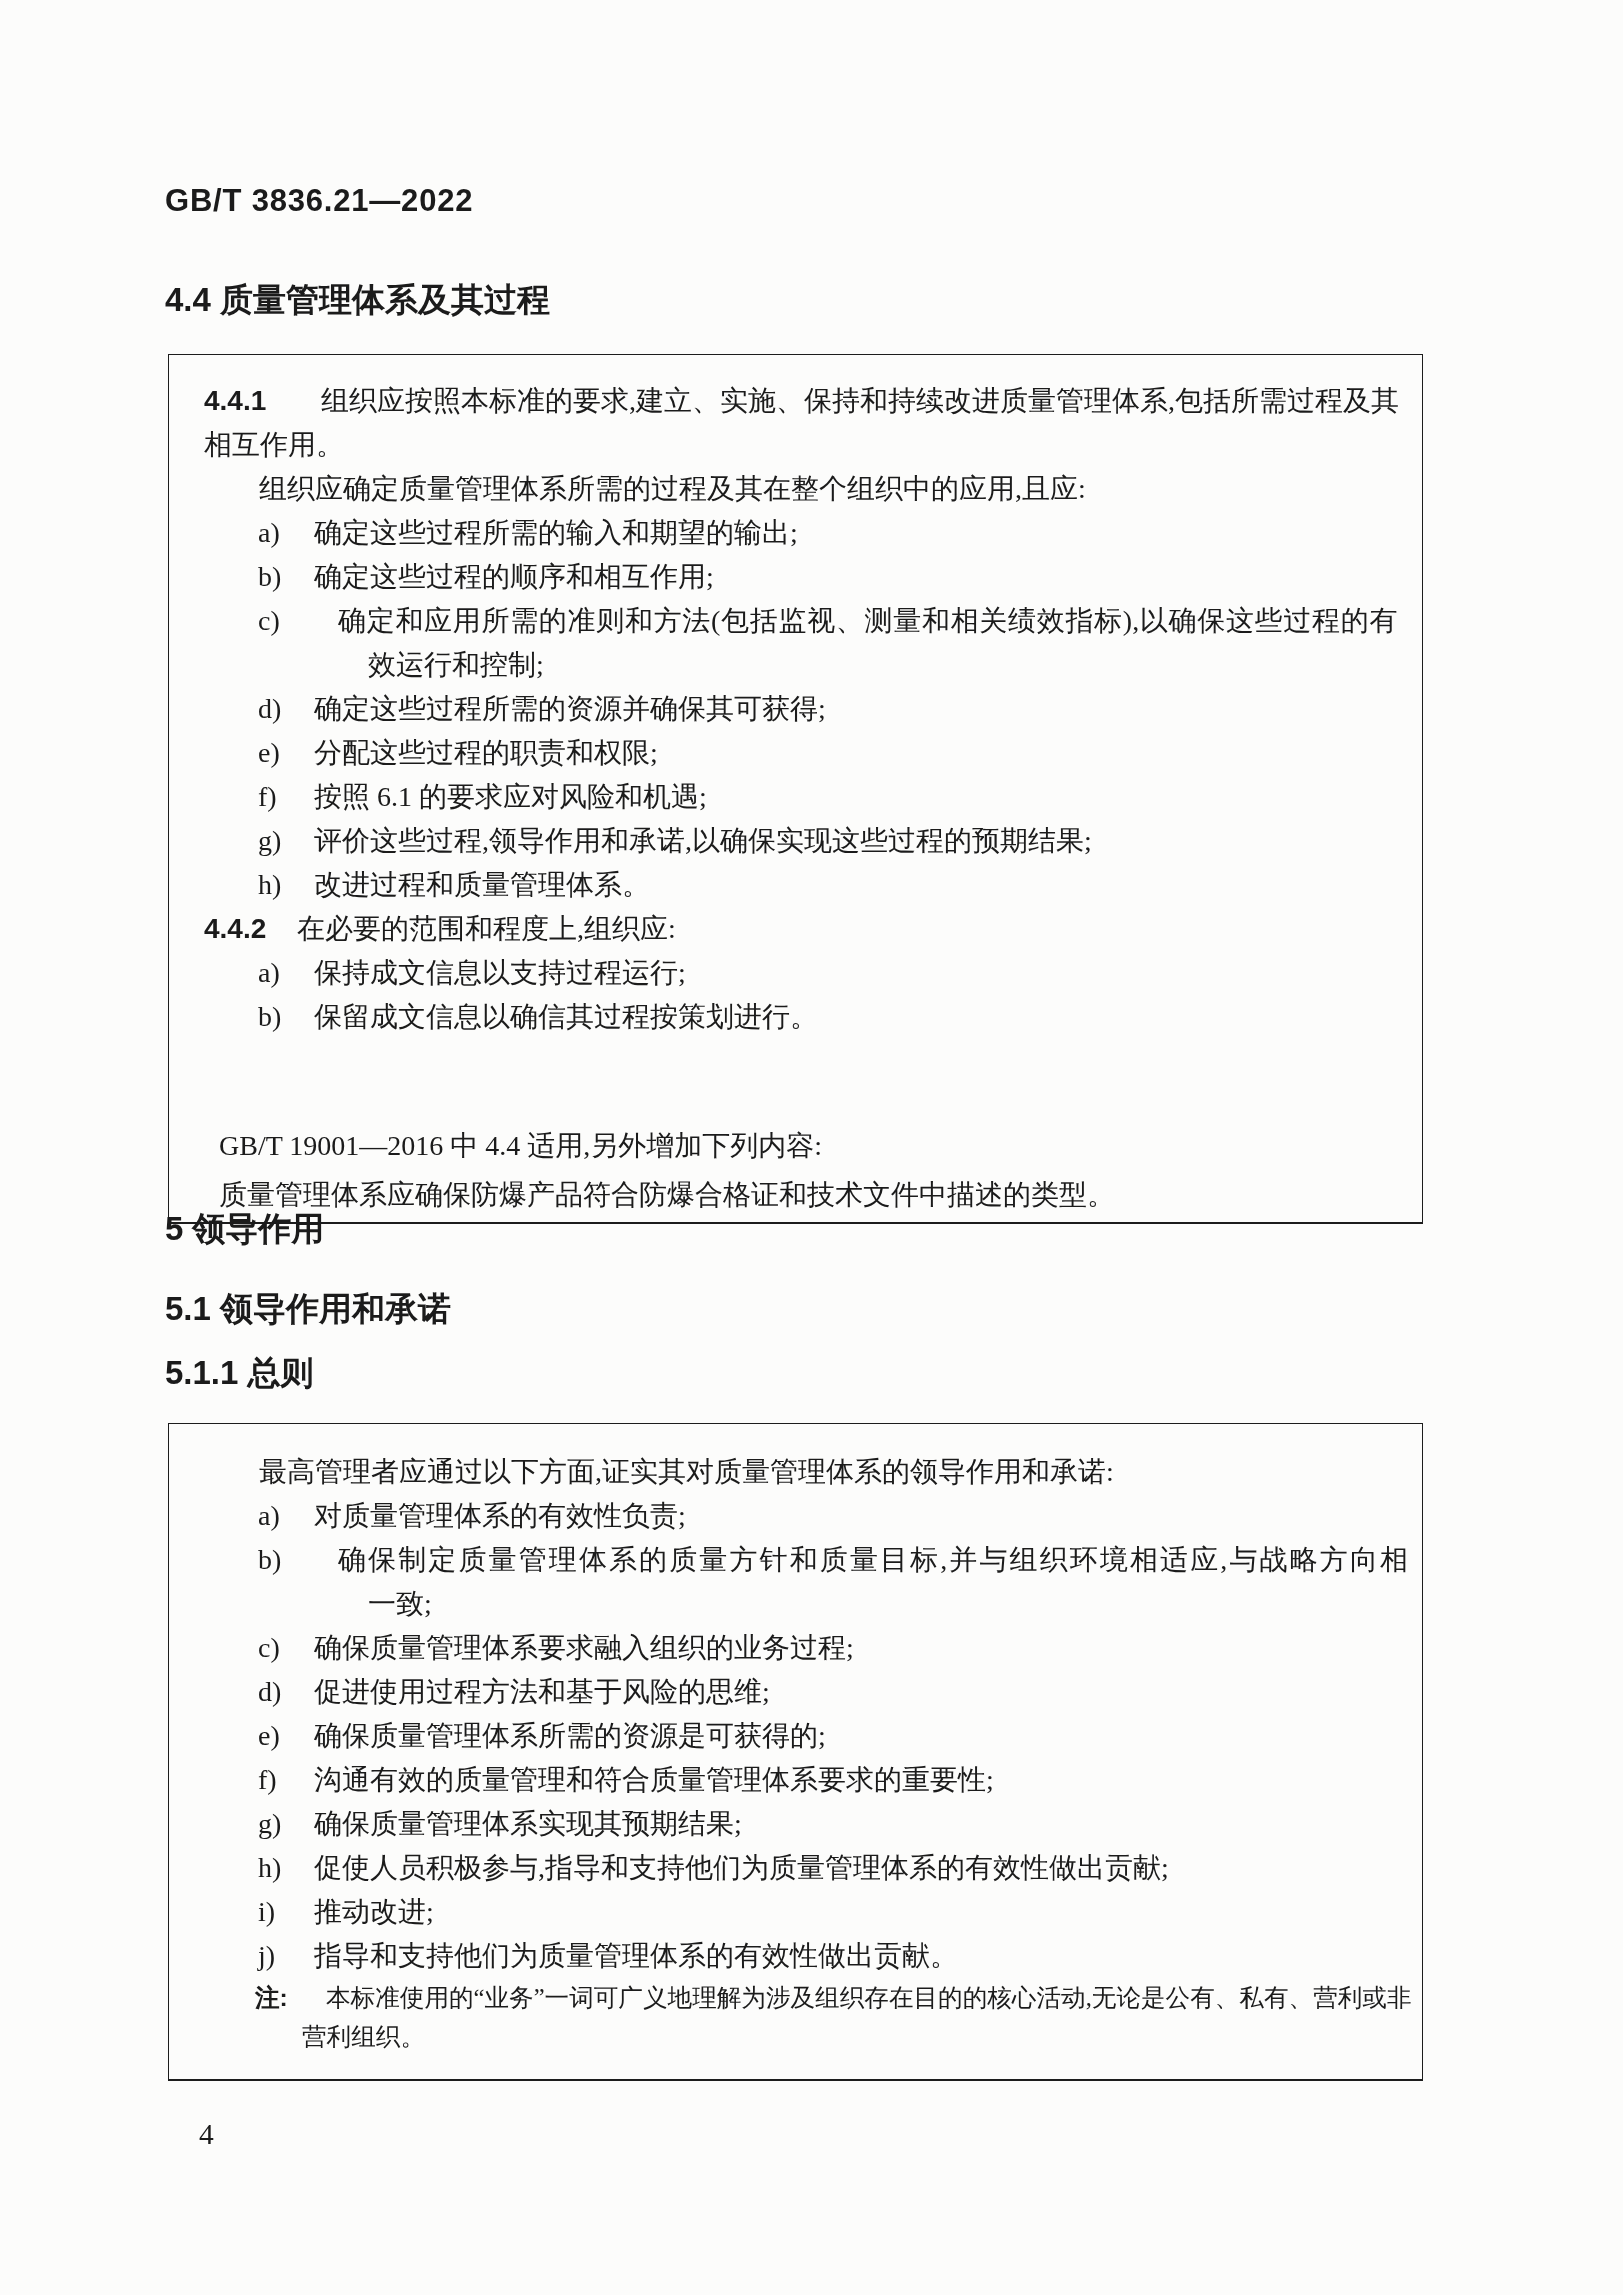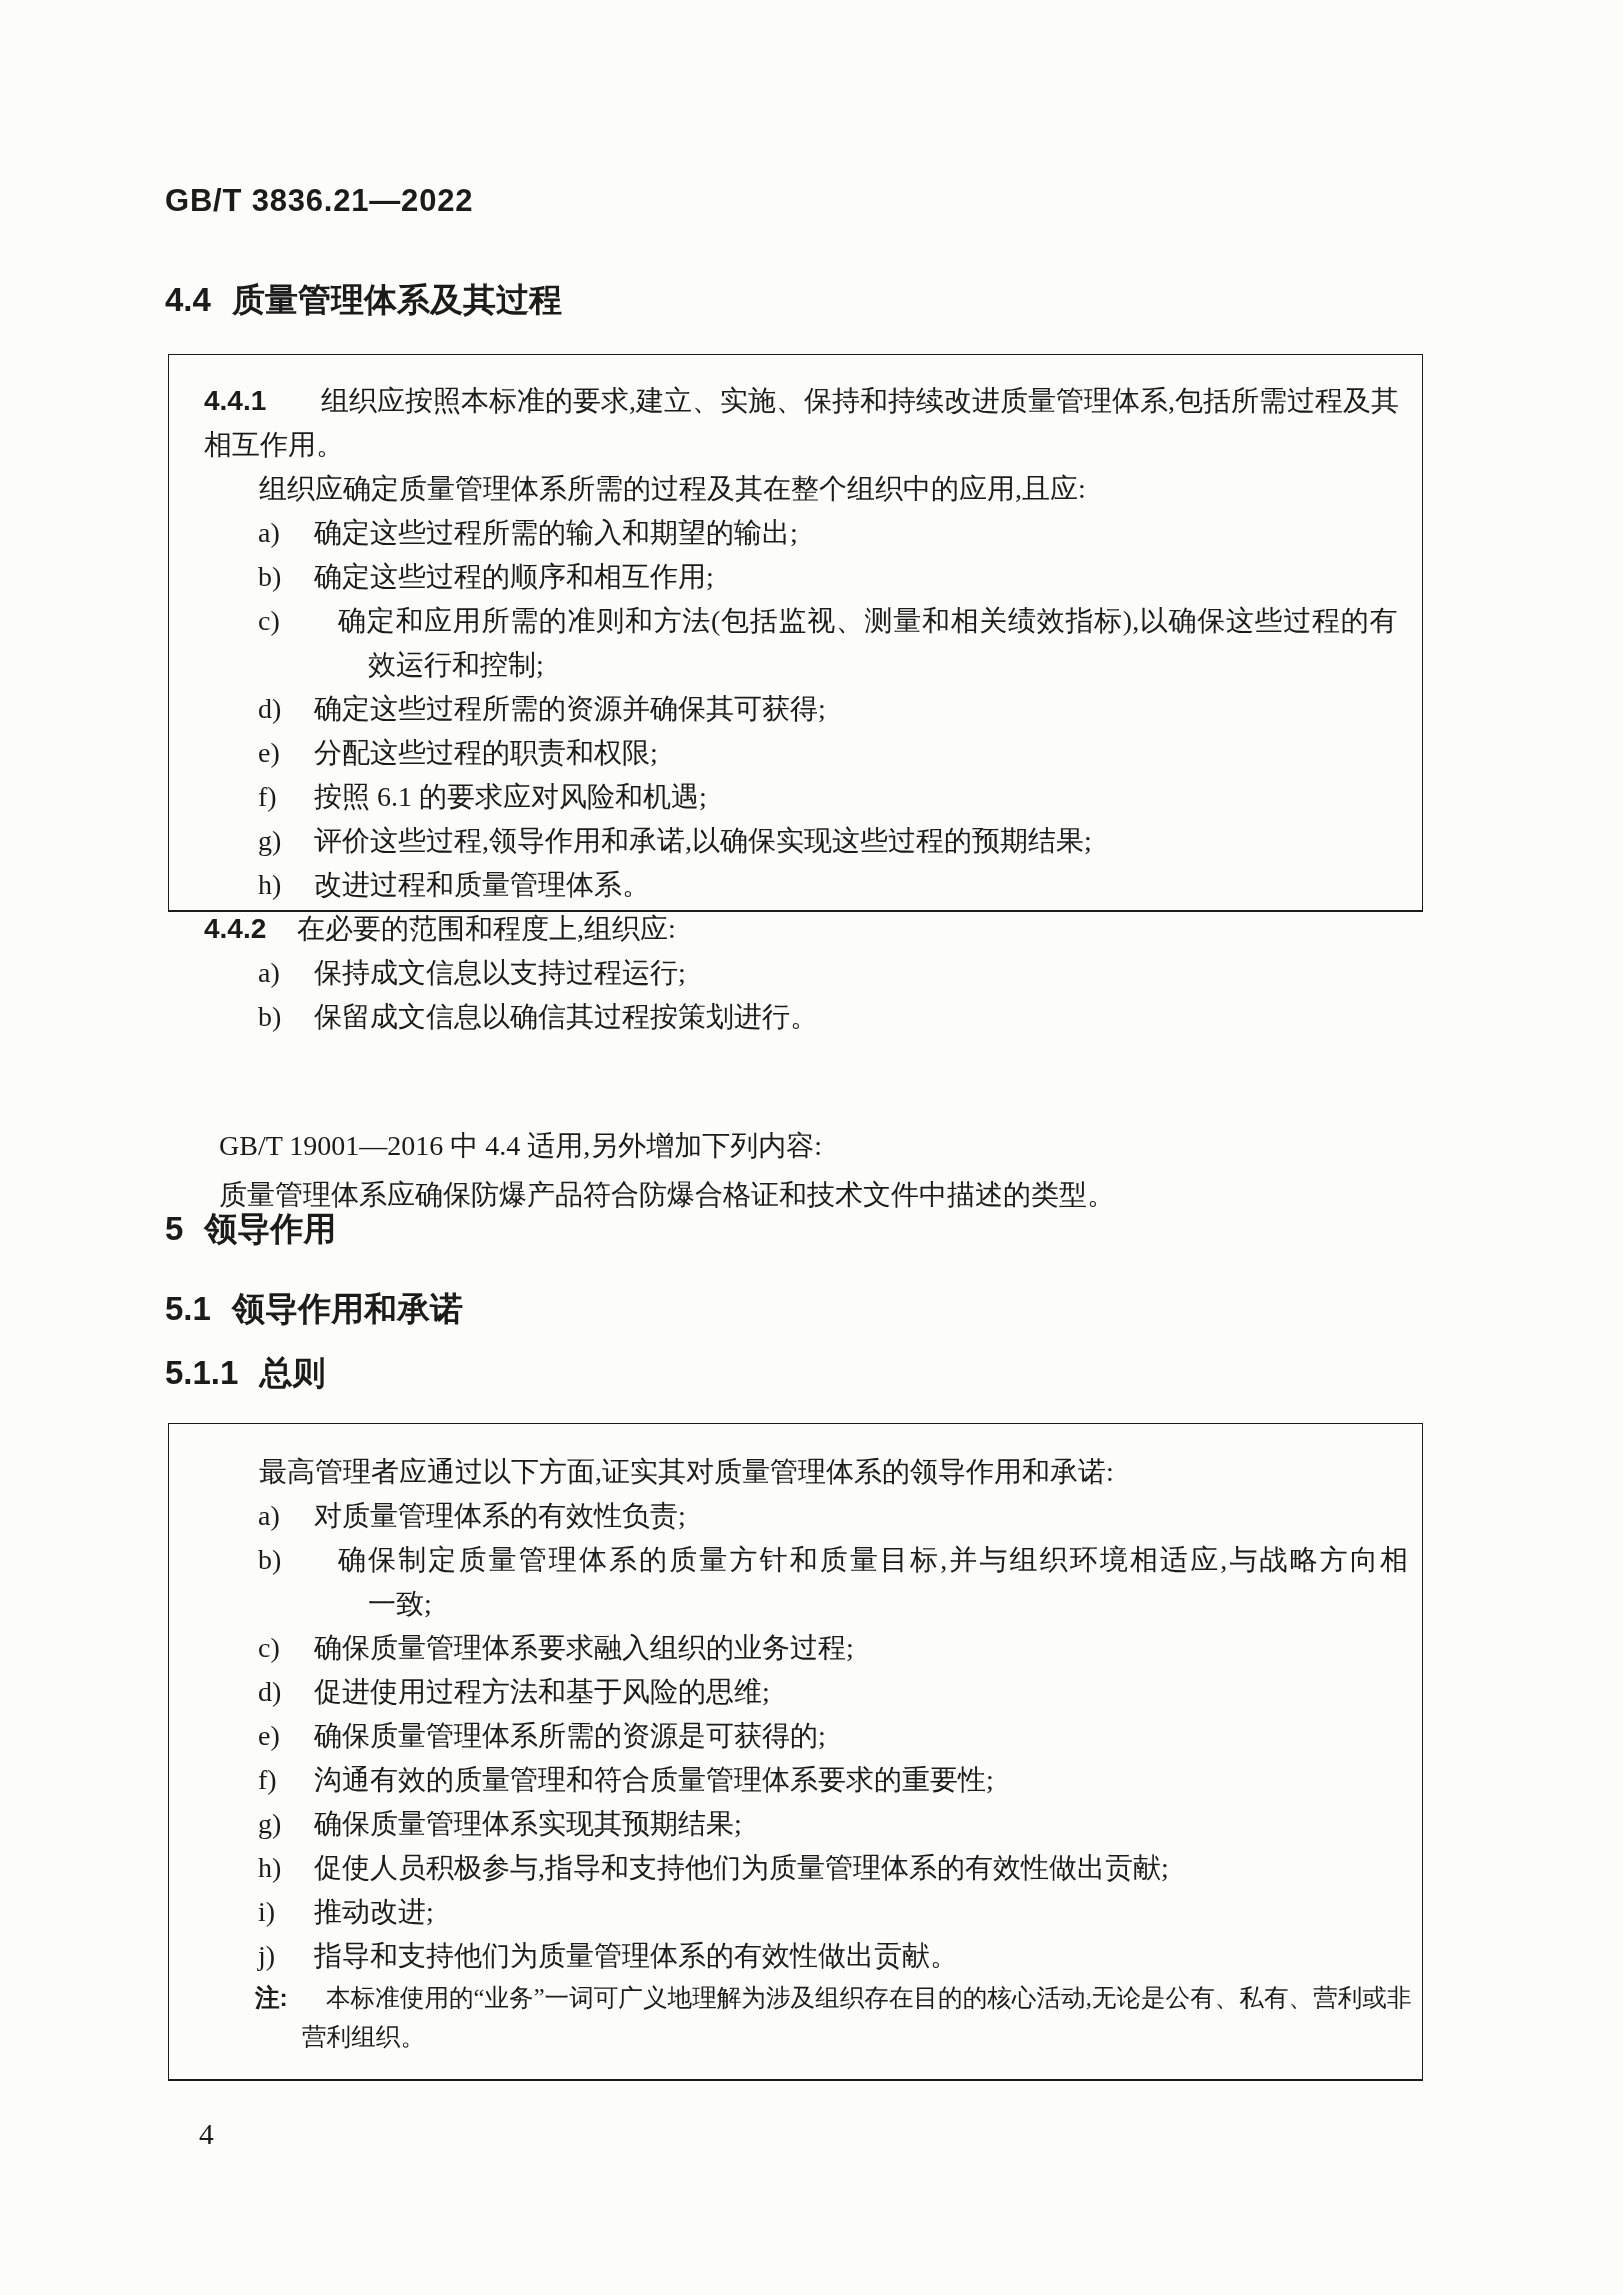--- a/index.html
+++ b/index.html
@@ -13,34 +13,34 @@
   
   #doc-code{
     left:165px;top:183px;
     font-family:"Liberation Sans","DejaVu Sans",sans-serif;
     font-weight:700;font-size:31px;letter-spacing:0.8px;white-space:nowrap;
   }
   
   .heading{
     font-family:"Liberation Sans","DejaVu Sans",sans-serif;
     font-weight:700;font-size:33px;white-space:nowrap;
-    display:flex;align-items:baseline;gap:21px;
+    display:flex;align-items:baseline;gap:9px;
   }
   #h44{left:165px;top:278px;}
   #h5{left:165px;top:1207px;}
   #h51{left:165px;top:1287px;}
   #h511{left:165px;top:1351px;}
   
   .reqbox{
     box-sizing:border-box;
     border:1.6px solid #1c1c1c;border-bottom-width:2.5px;
     background:transparent;
     font-size:28px;line-height:44px;
   }
-  #box1{left:168px;top:354px;width:1255px;height:558px;padding:24px 24.6px 0 35px;}
+  #box1{left:168px;top:354px;width:1255px;height:870px;padding:24px 24.6px 0 35px;}
   #box2{left:168px;top:1423px;width:1255px;height:658px;padding:26px 14px 0 35px;}
   .bl{white-space:nowrap;}
   .flexl{display:flex;white-space:nowrap;}
   .clause-label{
     flex:none;width:93px;
     font-family:"Liberation Sans","DejaVu Sans",sans-serif;font-weight:700;
   }
   .ind1{padding-left:55px;}          
   .li{padding-left:54px;}            
   .lab{flex:none;width:56px;}        

